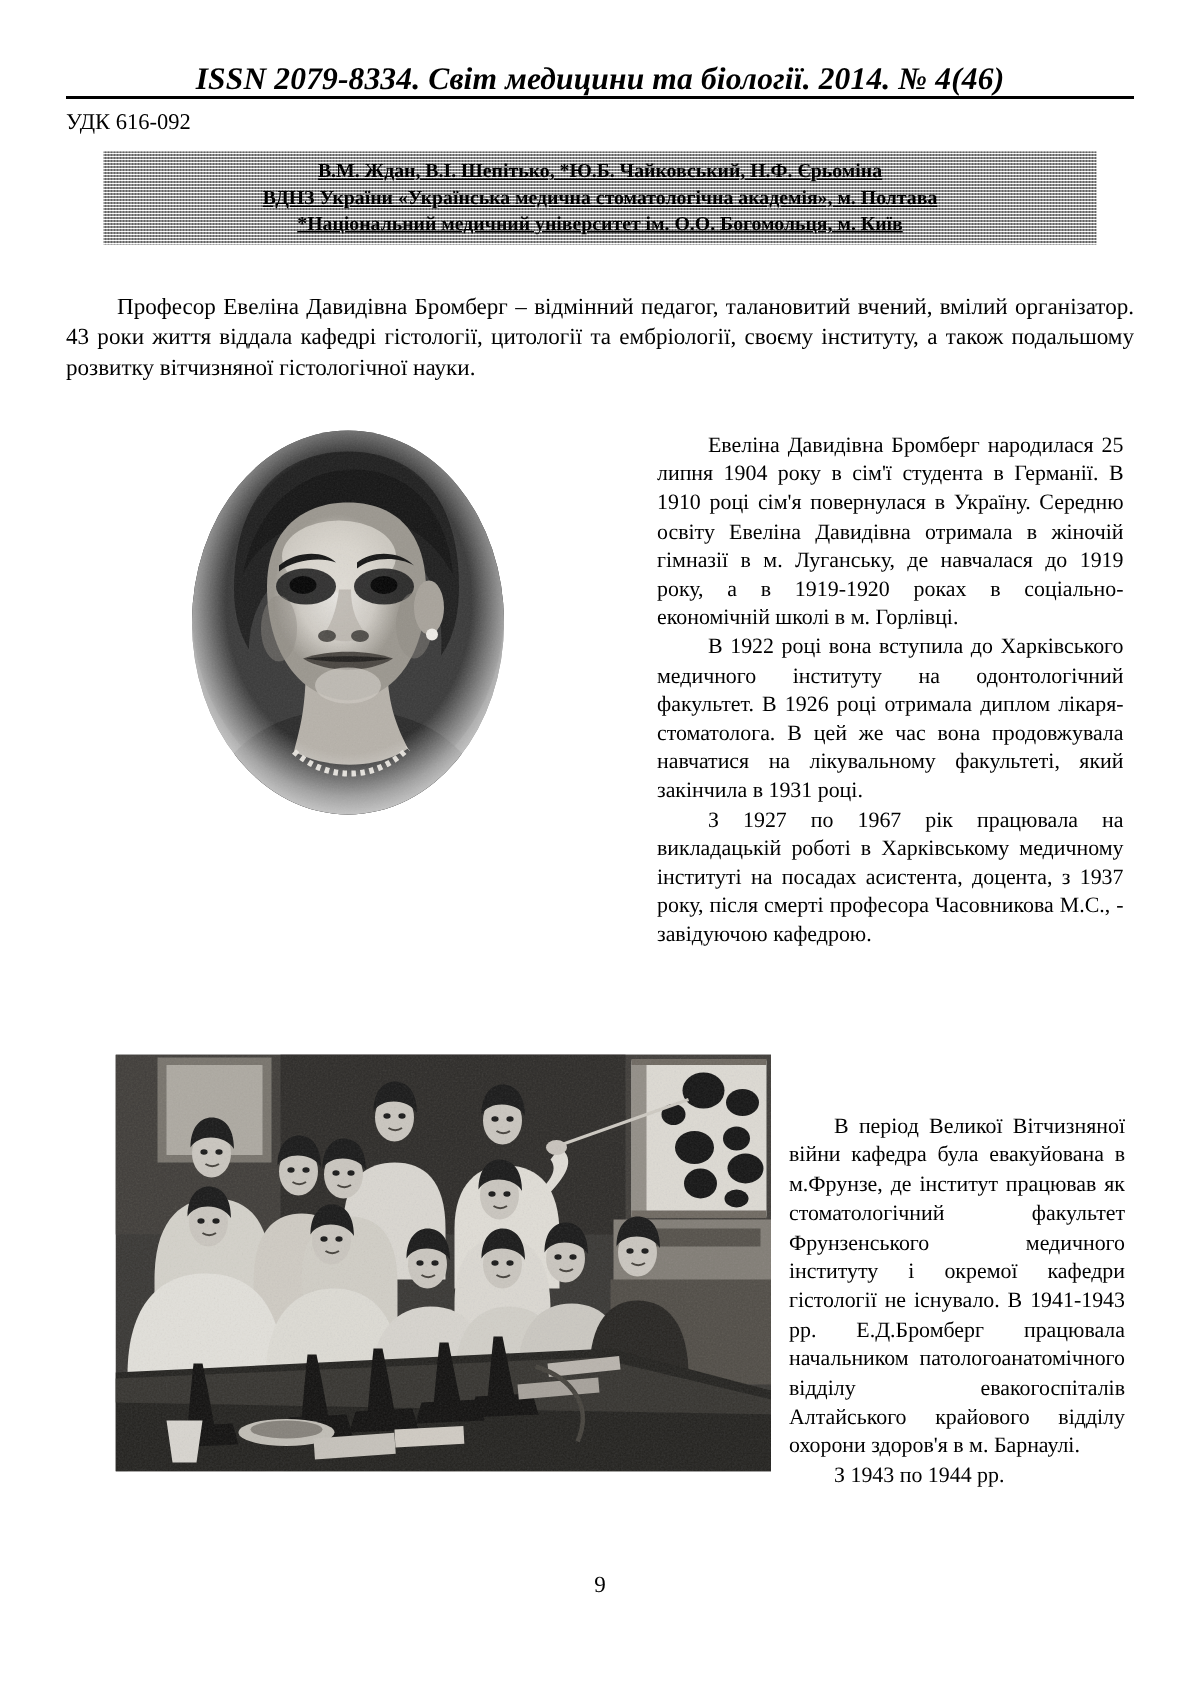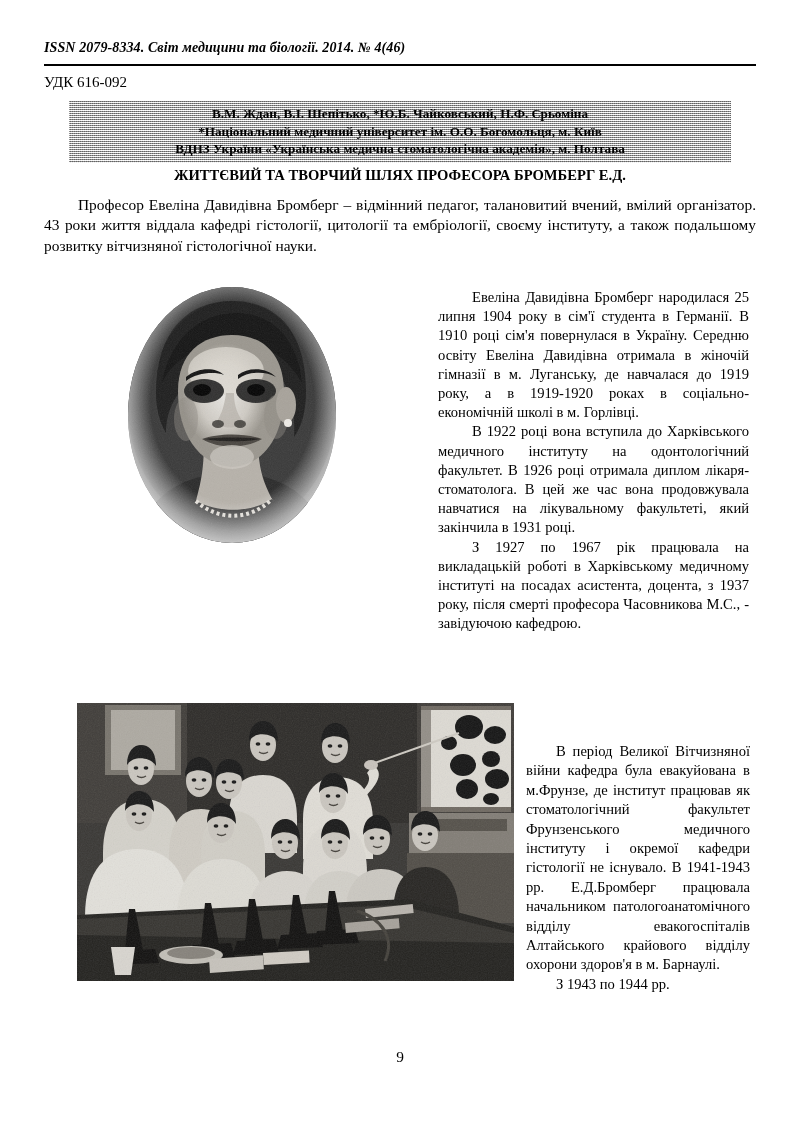--- a/index.html
+++ b/index.html
@@ -22,24 +22,24 @@
     width: 800px;
     height: 1132px;
   }
 
   
   .running-head {
     position: absolute;
     left: 44px;
     top: 40px;
     width: 712px;
-    text-align: left;
+    text-align: center;
     font-style: italic;
     font-weight: bold;
-    font-size: 14px;
+    font-size: 21px;
     letter-spacing: 0.1px;
     white-space: nowrap;
   }
   .rule-top {
     position: absolute;
     left: 44px;
     top: 64px;
     width: 712px;
     height: 2px;
     background: #000;
@@ -67,21 +67,21 @@
     line-height: 17.5px;
     background-color: #d2d2d2;
     background-image:
       repeating-linear-gradient(0deg,
         rgba(255,255,255,0.85) 0px, rgba(255,255,255,0.85) 1px,
         rgba(60,60,60,0.55) 1px, rgba(60,60,60,0.55) 2px),
       repeating-linear-gradient(90deg,
         rgba(255,255,255,0.80) 0px, rgba(255,255,255,0.80) 1px,
         rgba(70,70,70,0.45) 1px, rgba(70,70,70,0.45) 2px);
   }
-  .authors-box .line { display: block; }
+  .authors-box .line { display: block; text-decoration: underline; }
 
   
   .article-title {
     position: absolute;
     left: 44px;
     top: 167px;
     width: 712px;
     text-align: center;
     font-weight: bold;
     font-size: 14.6px;
@@ -170,25 +170,24 @@
 
 <div class="page">
 
   <div class="running-head">ISSN 2079-8334. Світ медицини та біології. 2014. № 4(46)</div>
   <div class="rule-top"></div>
 
   <div class="udc">УДК 616-092</div>
 
   <div class="authors-box">
     <span class="line">В.М. Ждан, В.І. Шепітько, *Ю.Б. Чайковський, Н.Ф. Єрьоміна</span>
+    <span class="line">ВДНЗ України «Українська медична стоматологічна академія», м. Полтава</span>
     <span class="line">*Національний медичний університет ім. О.О. Богомольця, м. Київ</span>
-    <span class="line">ВДНЗ України «Українська медична стоматологічна академія», м. Полтава</span>
-  </div>
-
-  <div class="article-title">ЖИТТЄВИЙ ТА ТВОРЧИЙ ШЛЯХ ПРОФЕСОРА БРОМБЕРГ Е.Д.</div>
+  </div>
+
 
   <div id="intro-block">
     <p class="para">Професор Евеліна Давидівна Бромберг – відмінний педагог, талановитий вчений, вмілий організатор. 43 роки життя віддала кафедрі гістології, цитології та ембріології, своєму інституту, а також подальшому розвитку вітчизняної гістологічної науки.</p>
   </div>
 
   <div id="portrait">
     <svg width="213" height="261" viewBox="0 0 213 261" role="img" aria-label="portrait">
       <defs>
         <radialGradient id="vig" cx="50%" cy="44%" r="62%">
           <stop offset="0%" stop-color="#ffffff" stop-opacity="0"></stop>

